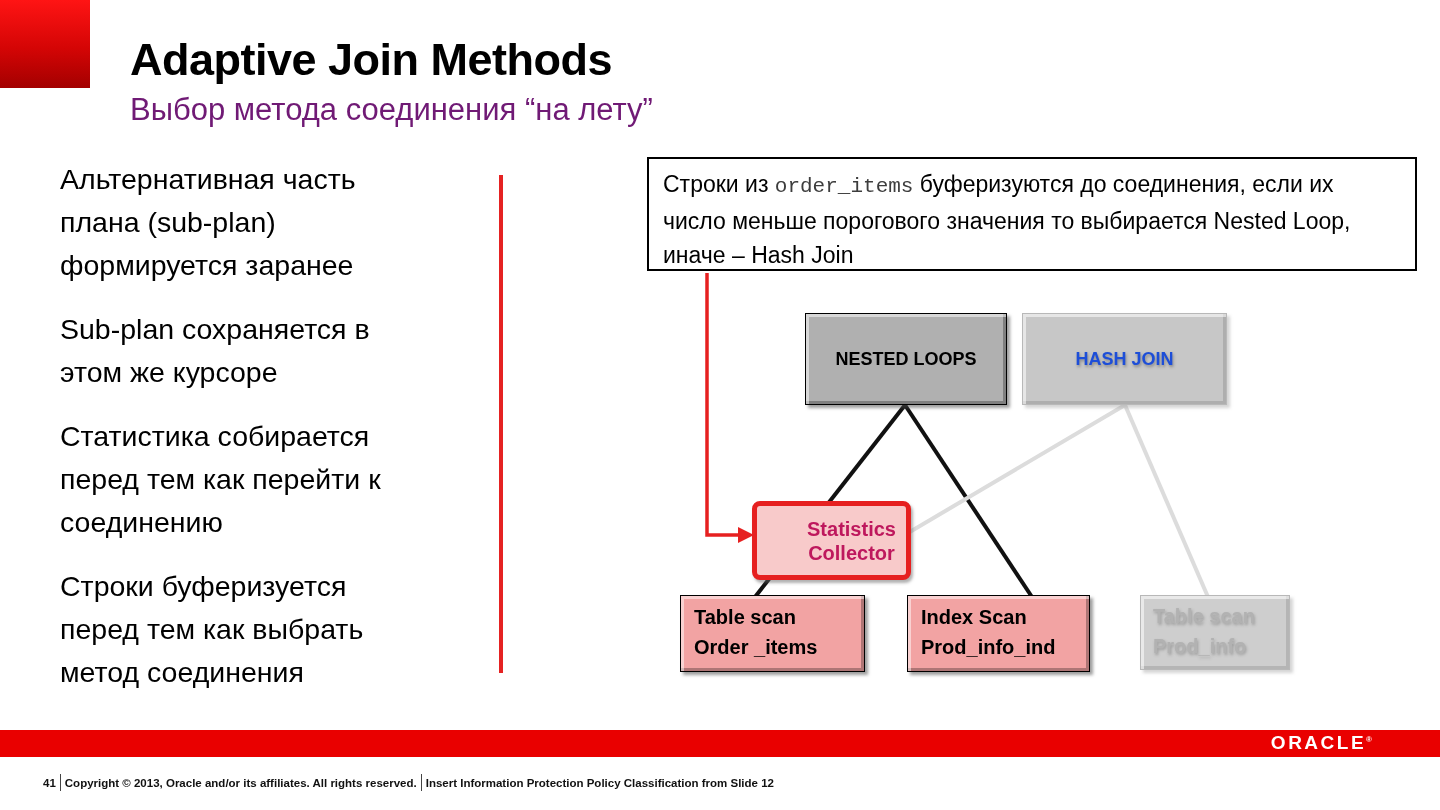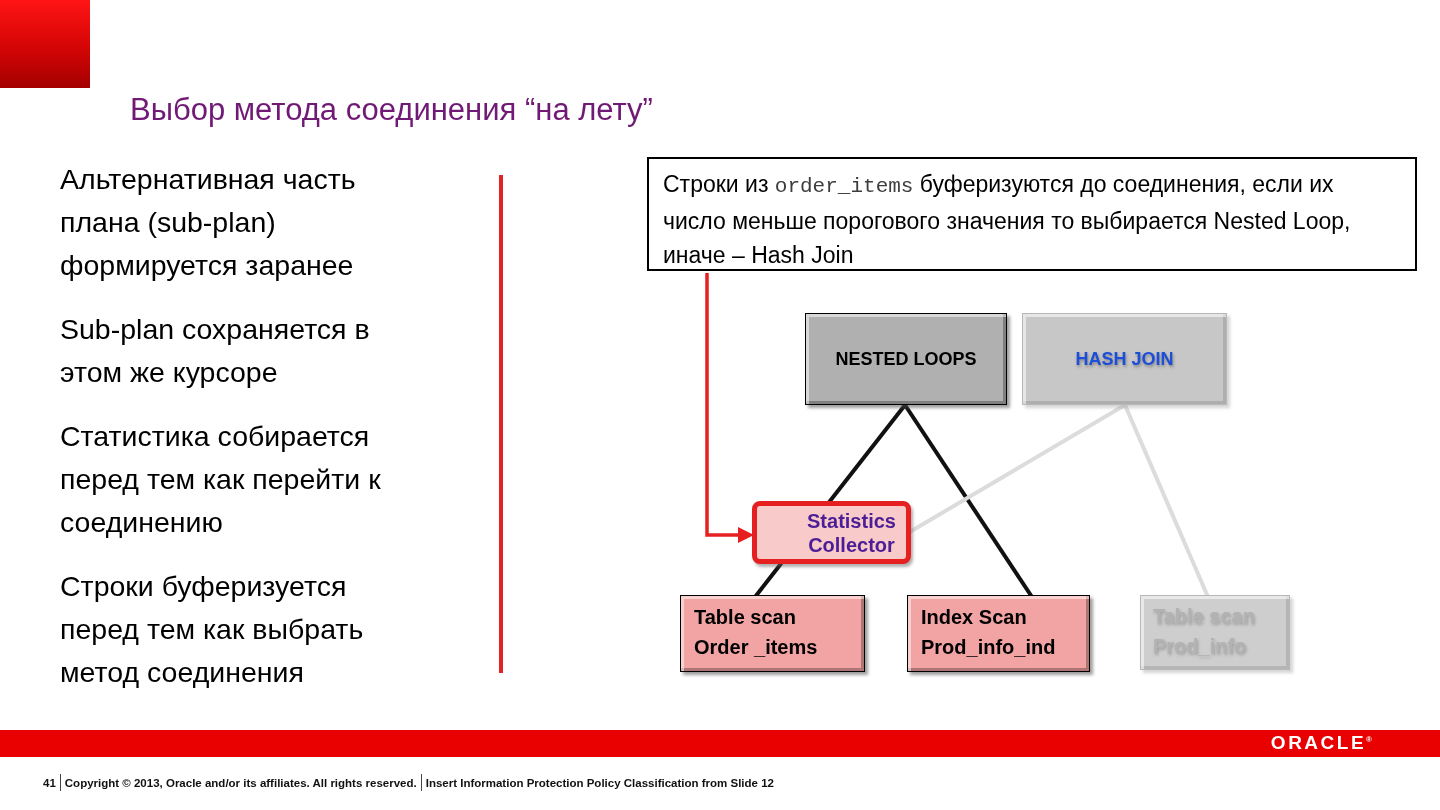--- a/index.html
+++ b/index.html
@@ -63,25 +63,25 @@
     left:805px; top:313px; width:202px; height:92px; background:#b0b0b0;
     display:flex; align-items:center; justify-content:center;
     font-size:18px; color:#000;
   }
   .box-hj {
     left:1022px; top:313px; width:205px; height:92px; background:#c7c7c7;
     display:flex; align-items:center; justify-content:center;
     font-size:18px; color:#1d4ed8; text-shadow:1px 2px 3px rgba(130,130,130,0.9);
   }
   .box-sc {
-    left:752px; top:501px; width:159px; height:63px;
+    left:752px; top:501px; width:159px; height:79px;
     background:#f8caca; border:5px solid #e62020; border-radius:8px;
     box-shadow:2px 3px 3px rgba(100,100,100,0.5);
     display:flex; align-items:center; justify-content:center; text-align:center;
-    font-size:20px; line-height:24px; color:#4c1d95; white-space:pre-line;padding-left:40px;
+    font-size:20px; line-height:24px; color:#be185d; white-space:pre-line;padding-left:40px;
   }
   .box-scan {
     top:595px; height:77px; background:#f2a3a3;
     font-size:20px; line-height:30px; color:#000; white-space:pre-line;
     padding:6px 0 0 13px;
   }
   .box-b1 { left:680px; width:185px; }
   .box-b2 { left:907px; width:183px; }
   .box-b3 {
     left:1140px; top:595px; width:150px; height:75px; background:#cecece;
@@ -104,20 +104,21 @@
   }
   .vsep { width:1px; height:17px; background:#444; }
 </style>
 </head>
 <body>
 
 <div class="slide">
 
   <div class="corner-block"></div>
 
+  <h1 class="title">Adaptive Join Methods</h1>
   <h2 class="subtitle">Выбор метода соединения “на лету”</h2>
 
   <div class="bullets">
     <p>Альтернативная часть
 плана (sub-plan)
 формируется заранее</p>
     <p>Sub-plan сохраняется в
 этом же курсоре</p>
     <p>Статистика собирается
 перед тем как перейти к

